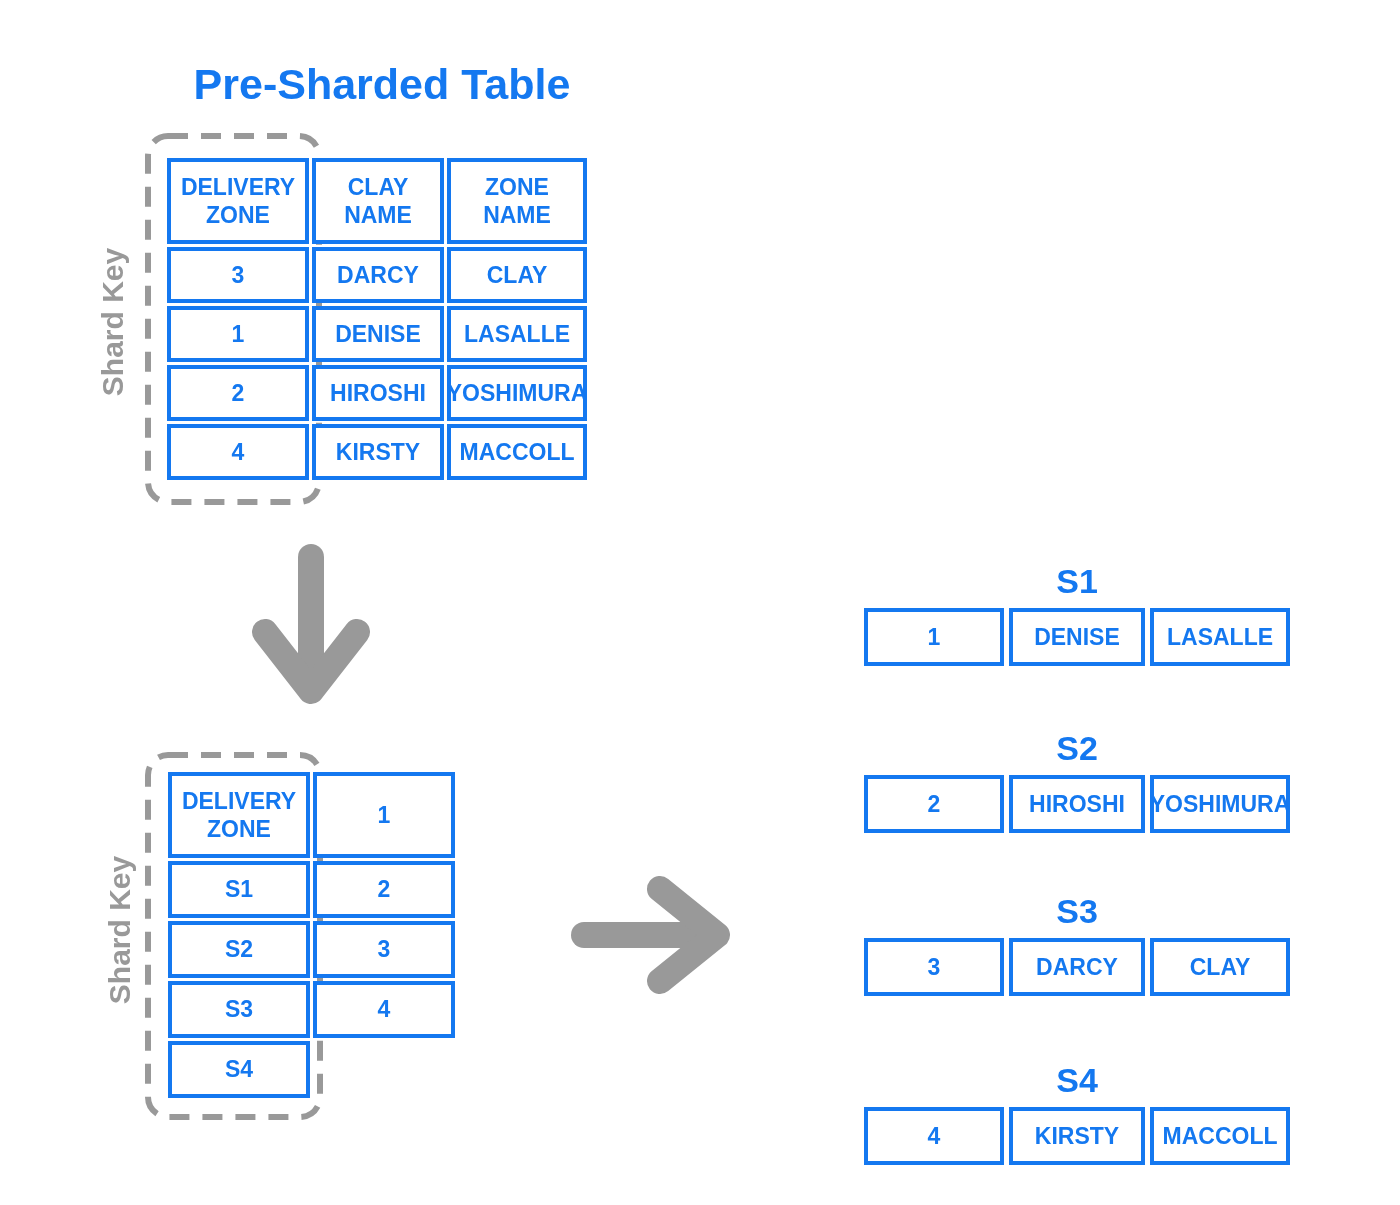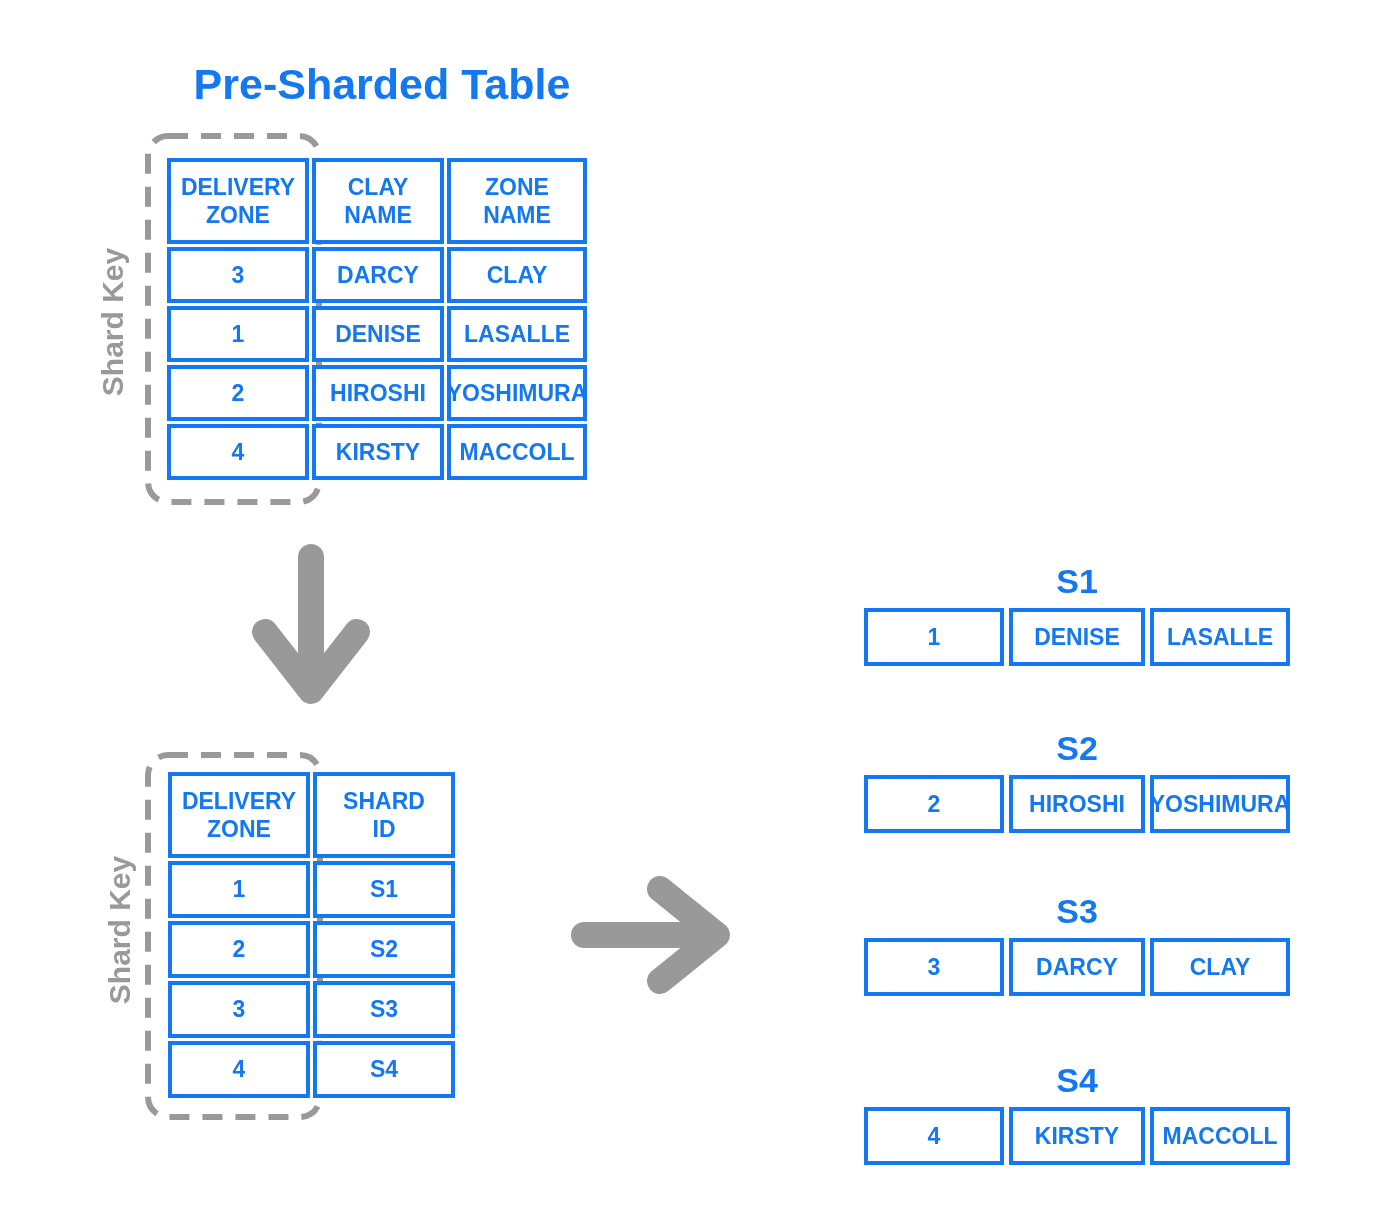--- a/index.html
+++ b/index.html
@@ -125,24 +125,20 @@
     <rect x="3" y="3" width="172" height="362" rx="20" ry="20" fill="none" stroke="#999999" stroke-width="6" stroke-dasharray="20 13"></rect>
   </svg>
 
   <div class="abs vlabel" style="left:20px; top:910px;">Shard Key</div>
 
   <div class="abs grid grid-map">
     <div class="cell hcell">
       <span>DELIVERY</span>
       <span>ZONE</span>
     </div>
-    <div class="cell hcell">
-      <span>SHARD</span>
-      <span>ID</span>
-    </div>
 
     <div class="cell">1</div>
     <div class="cell">S1</div>
     <div class="cell">2</div>
     <div class="cell">S2</div>
     <div class="cell">3</div>
     <div class="cell">S3</div>
     <div class="cell">4</div>
     <div class="cell">S4</div>
   </div>

